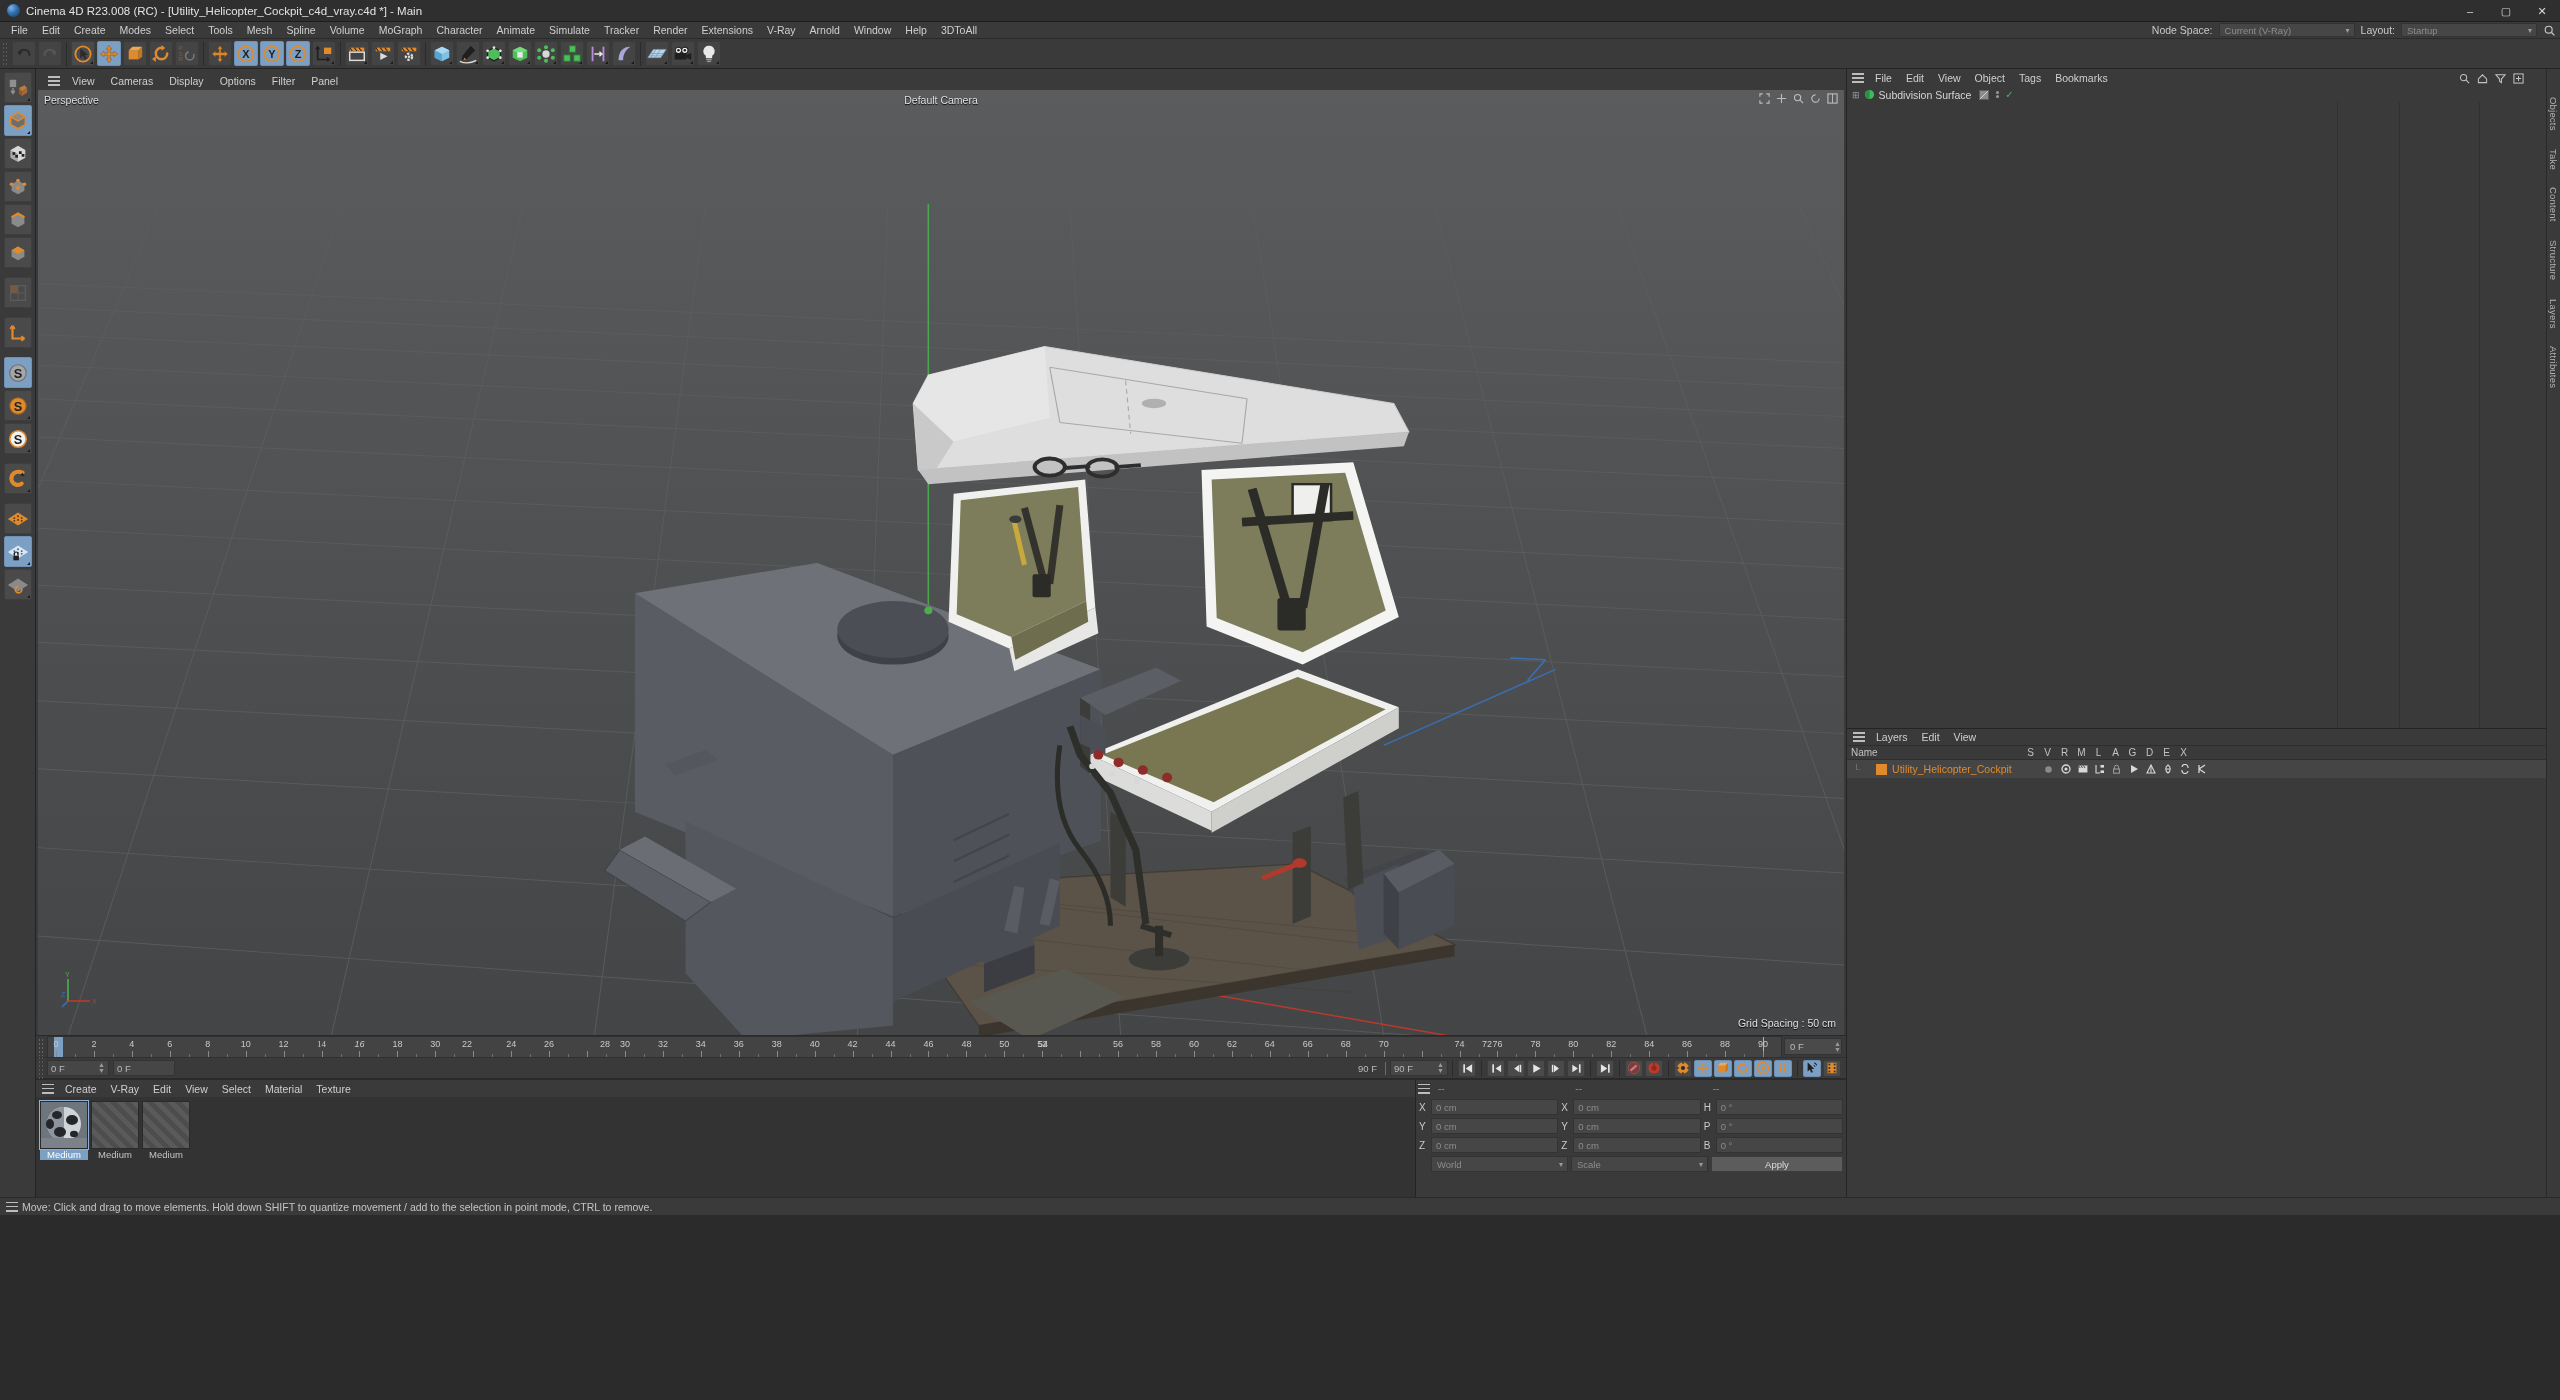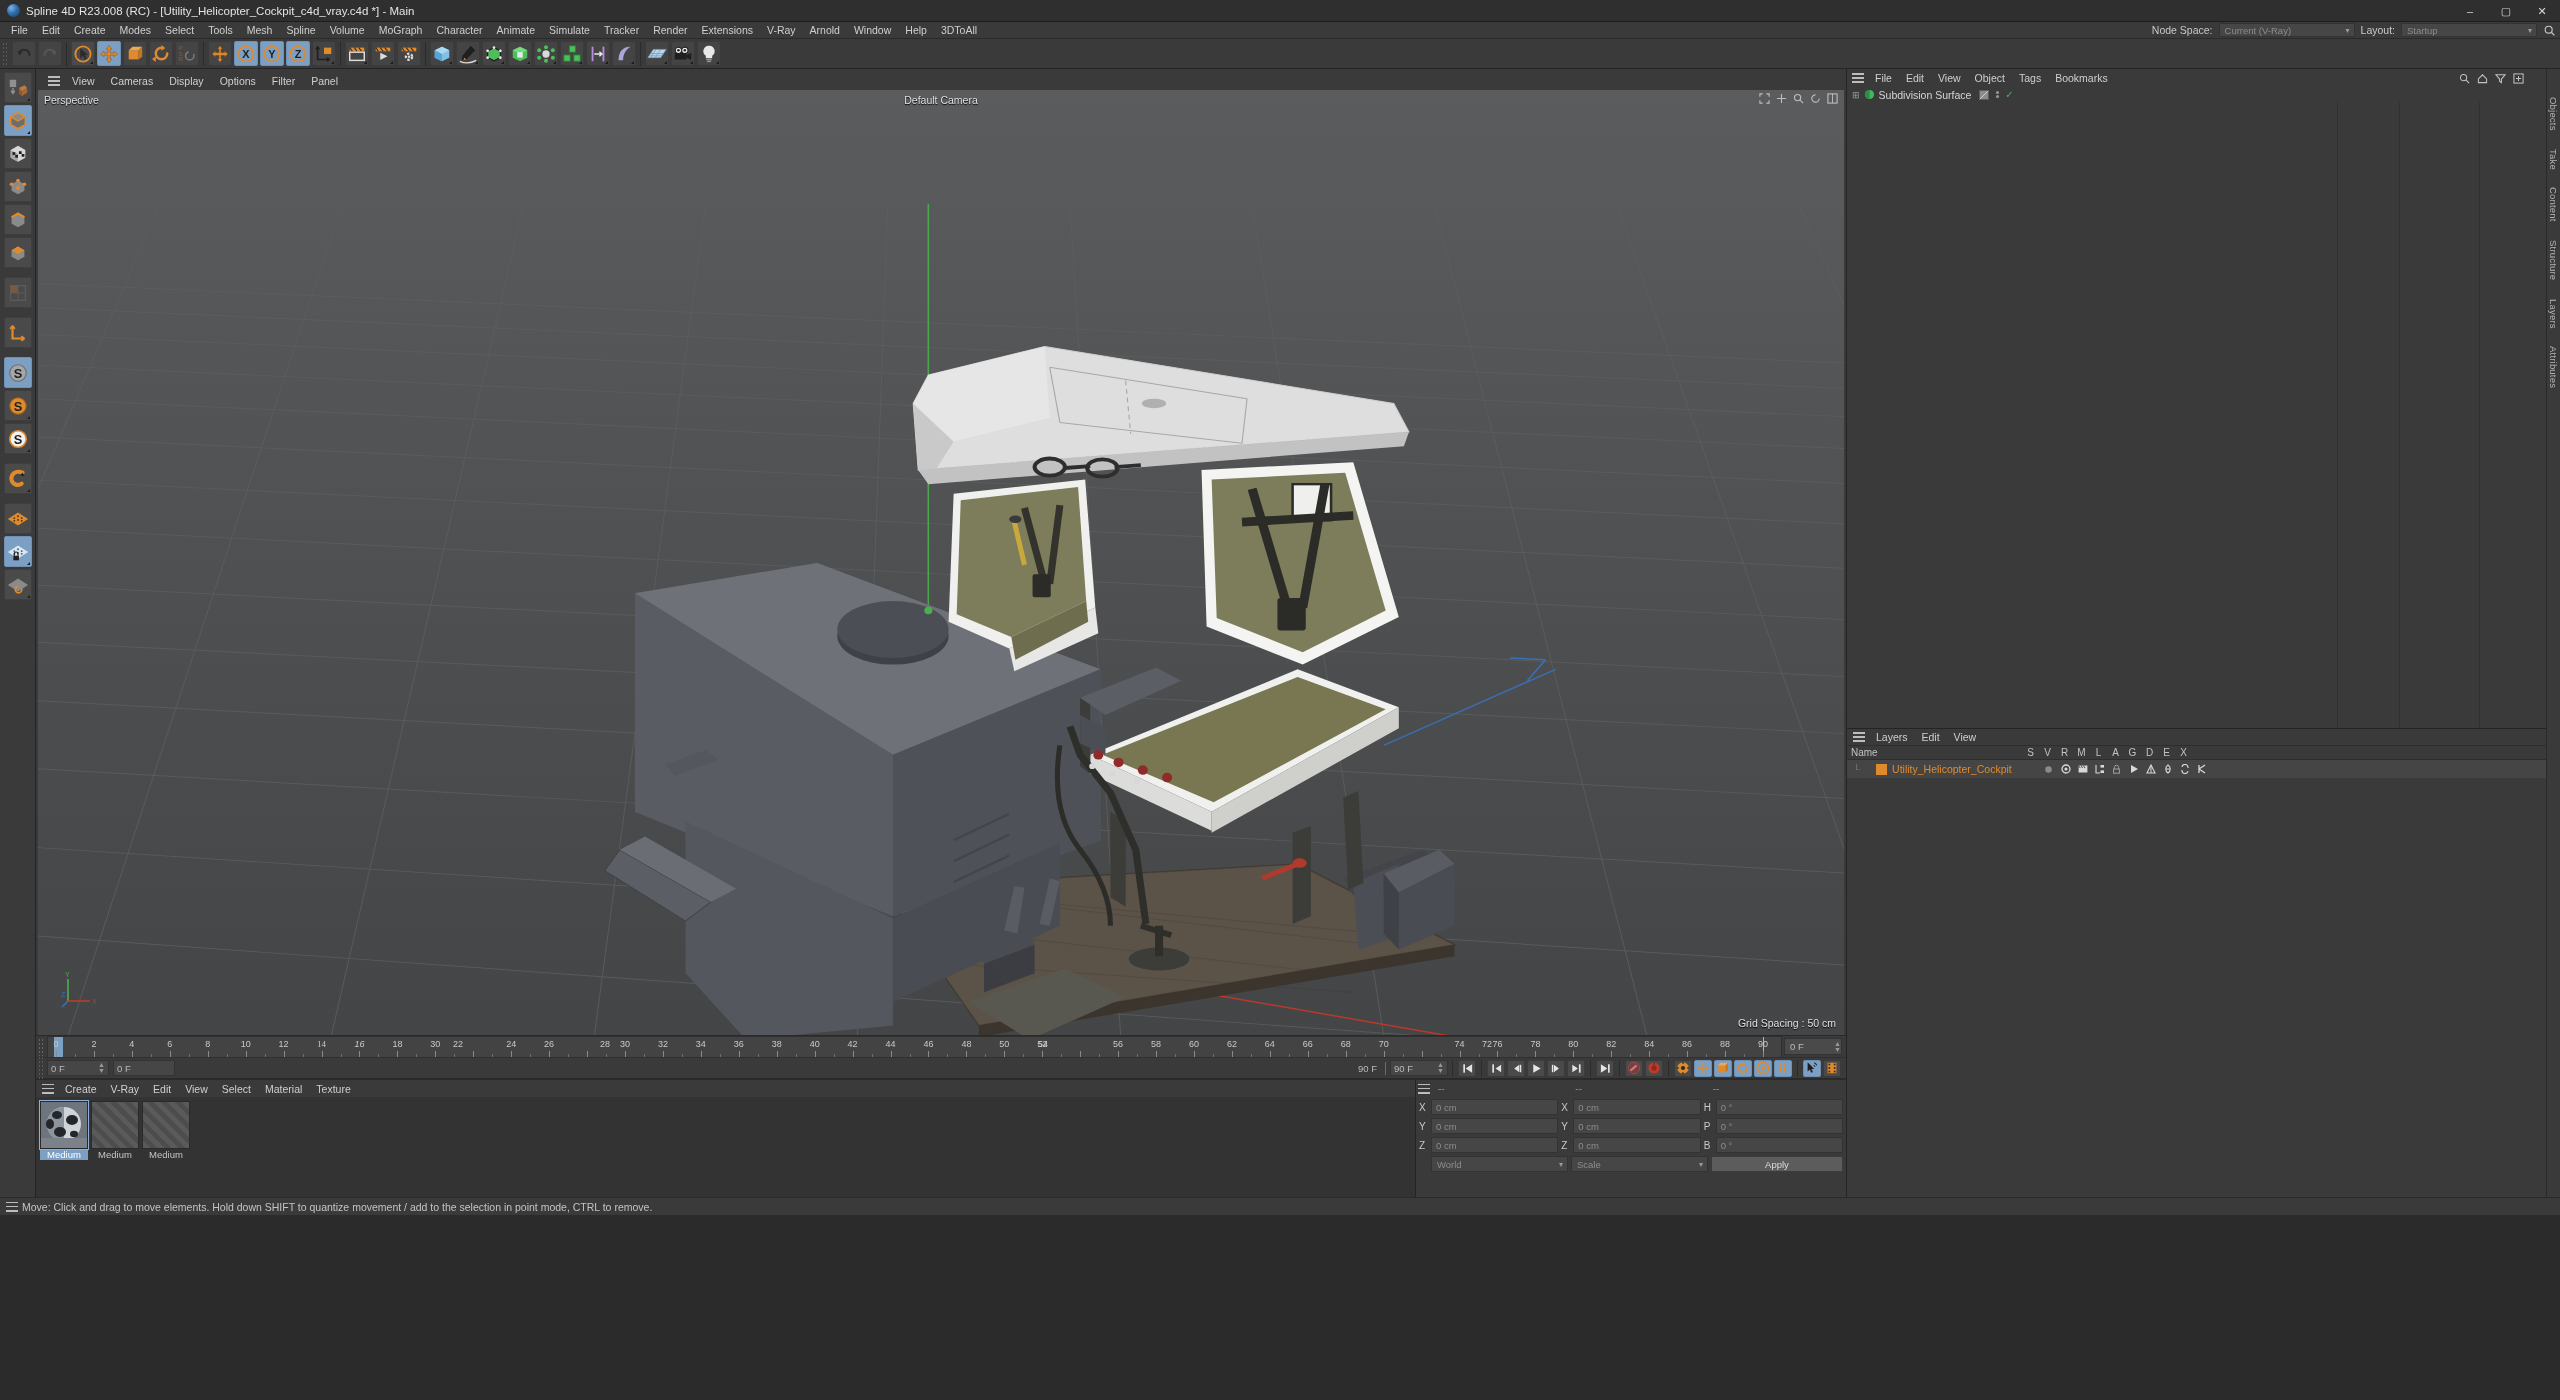--- a/index.html
+++ b/index.html
@@ -155,21 +155,21 @@
 
   
   #statusbar { height:18px; background:#3a3a3a; border-top:1px solid #2a2a2a;
     display:flex; align-items:center; padding-left:4px; font-size:10.5px; color:#c4c4c4; }
 </style>
 </head>
 <body>
 
 <div id="titlebar">
   <div class="c4d-logo"></div>
-  <div class="title-text">Spline 4D R23.008 (RC) - [Utility_Helicopter_Cockpit_c4d_vray.c4d *] - Main</div>
+  <div class="title-text">Cinema 4D R23.008 (RC) - [Utility_Helicopter_Cockpit_c4d_vray.c4d *] - Main</div>
   <div class="win-btns">
     <div class="win-btn">–</div>
     <div class="win-btn">▢</div>
     <div class="win-btn close">✕</div>
   </div>
 </div>
 
 <div id="menubar">
   <div id="menu-items" style="display:flex;">
       <div class="mi">File</div>
@@ -826,21 +826,21 @@
             <div class="tick min" style="left: 292.5px;"></div>
             <div class="tick-lbl" style="left: 311.467px; font-style: italic;">16</div>
             <div class="tick maj" style="left: 311.467px;"></div>
             <div class="tick min" style="left: 330.433px;"></div>
             <div class="tick-lbl" style="left: 349.4px;">18</div>
             <div class="tick maj" style="left: 349.4px;"></div>
             <div class="tick min" style="left: 368.367px;"></div>
             <div class="tick-lbl" style="left: 387.333px;">30</div>
             <div class="tick maj" style="left: 387.333px;"></div>
             <div class="tick min" style="left: 406.3px;"></div>
-            <div class="tick-lbl" style="left: 410px;">22</div>
+            <div class="tick-lbl" style="left: 419px;">22</div>
             <div class="tick maj" style="left: 425.267px;"></div>
             <div class="tick min" style="left: 444.233px;"></div>
             <div class="tick-lbl" style="left: 463.2px;">24</div>
             <div class="tick maj" style="left: 463.2px;"></div>
             <div class="tick min" style="left: 482.167px;"></div>
             <div class="tick-lbl" style="left: 501.133px;">26</div>
             <div class="tick maj" style="left: 501.133px;"></div>
             <div class="tick min" style="left: 520.1px;"></div>
             <div class="tick-lbl" style="left: 557px;">28</div>
             <div class="tick maj" style="left: 539.067px;"></div>

